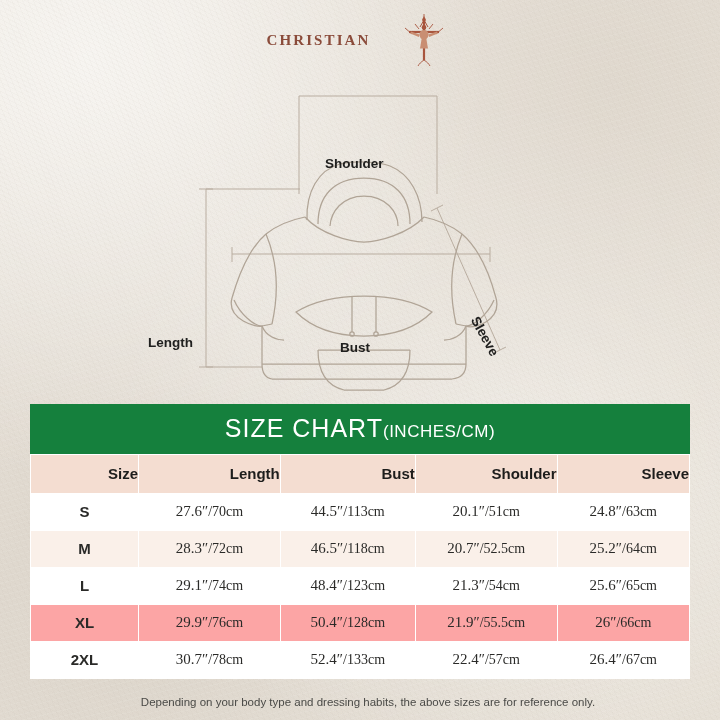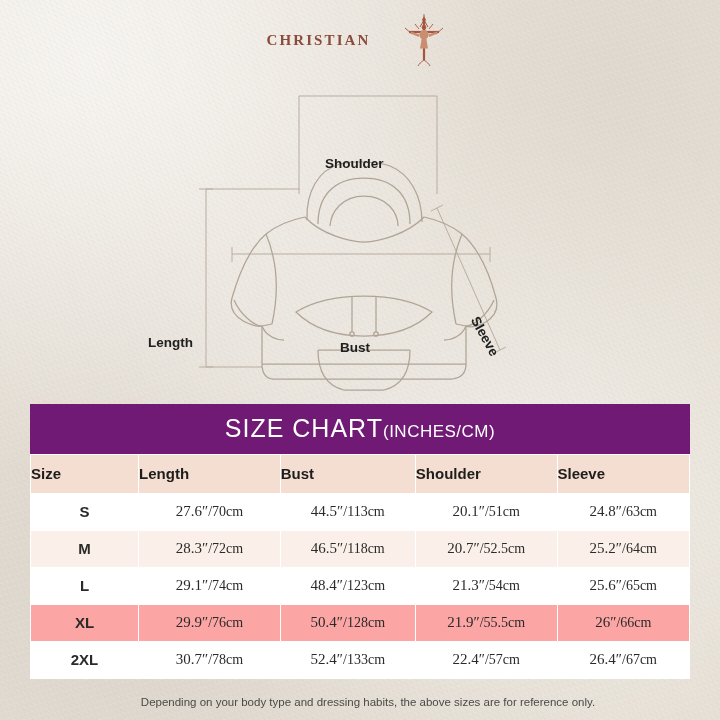--- a/index.html
+++ b/index.html
@@ -70,42 +70,42 @@
   }
 
   
   .chart {
     position: absolute;
     left: 30px; top: 404px;
     width: 660px;
     z-index: 5;
   }
   .chart-title {
-    background: #701a75;
+    background: #15803d;
     color: #fff;
     text-align: center;
     padding: 10px 0 11px;
     font-size: 25px;
     letter-spacing: 1px;
   }
   .chart-title .units { font-size: 17px; letter-spacing: 0.5px; }
 
   table {
     width: 100%;
     border-collapse: collapse;
     table-layout: fixed;
   }
   thead th {
     background: #f4ddd1;
     color: #1d1d1c;
     font-size: 15px;
     font-weight: 700;
     padding: 10px 0 11px;
     border: 1px solid #ffffff;
-    text-align: left;
+    text-align: right;
   }
   tbody td {
     font-size: 15px;
     color: #2a2a28;
     padding: 9px 0 10px;
     border: 1px solid #ffffff;
     text-align: center;
     font-family: "Liberation Serif", serif;
   }
   tbody td.sz {

